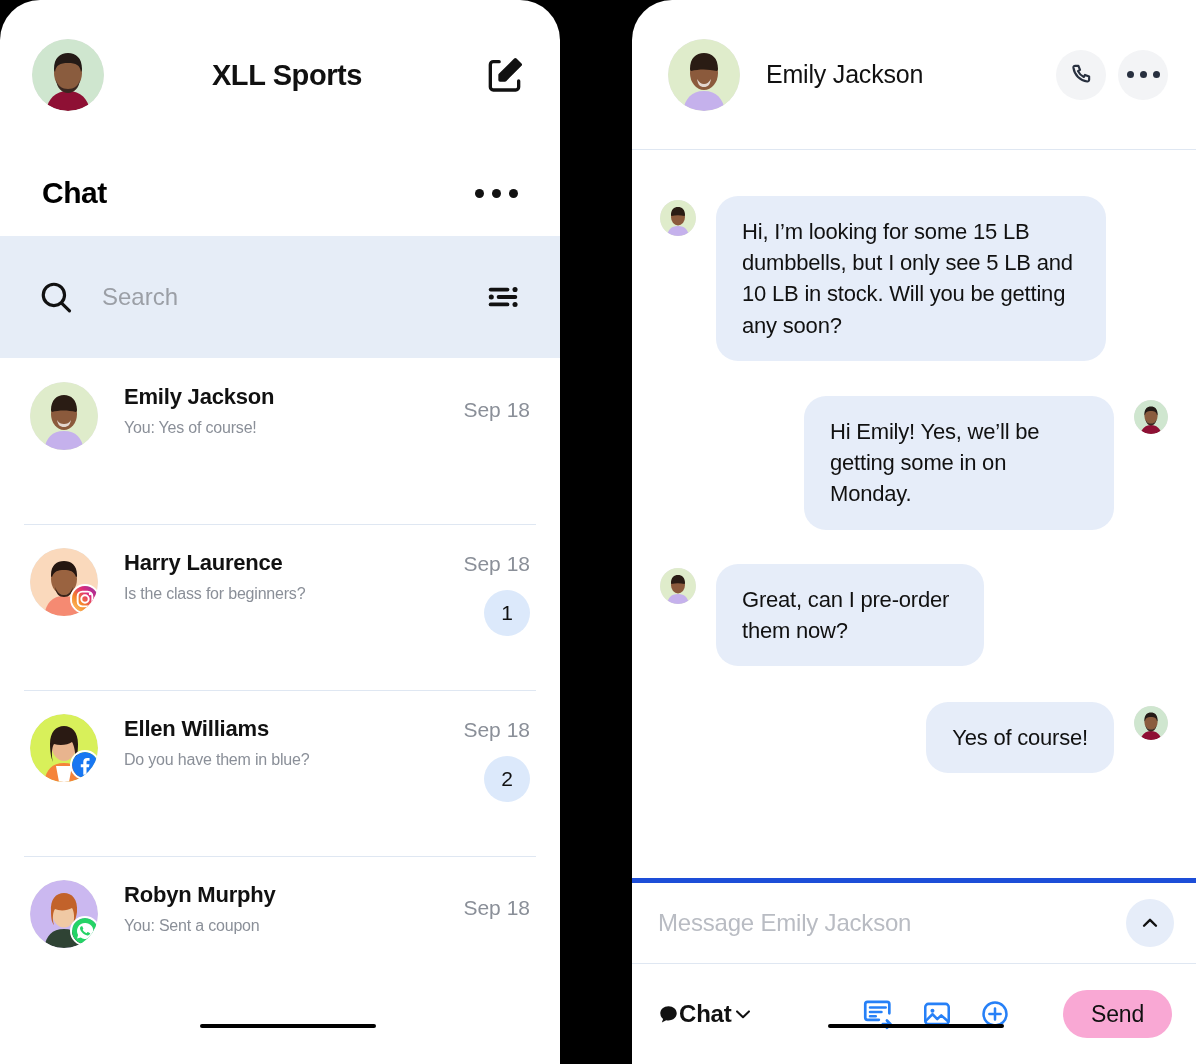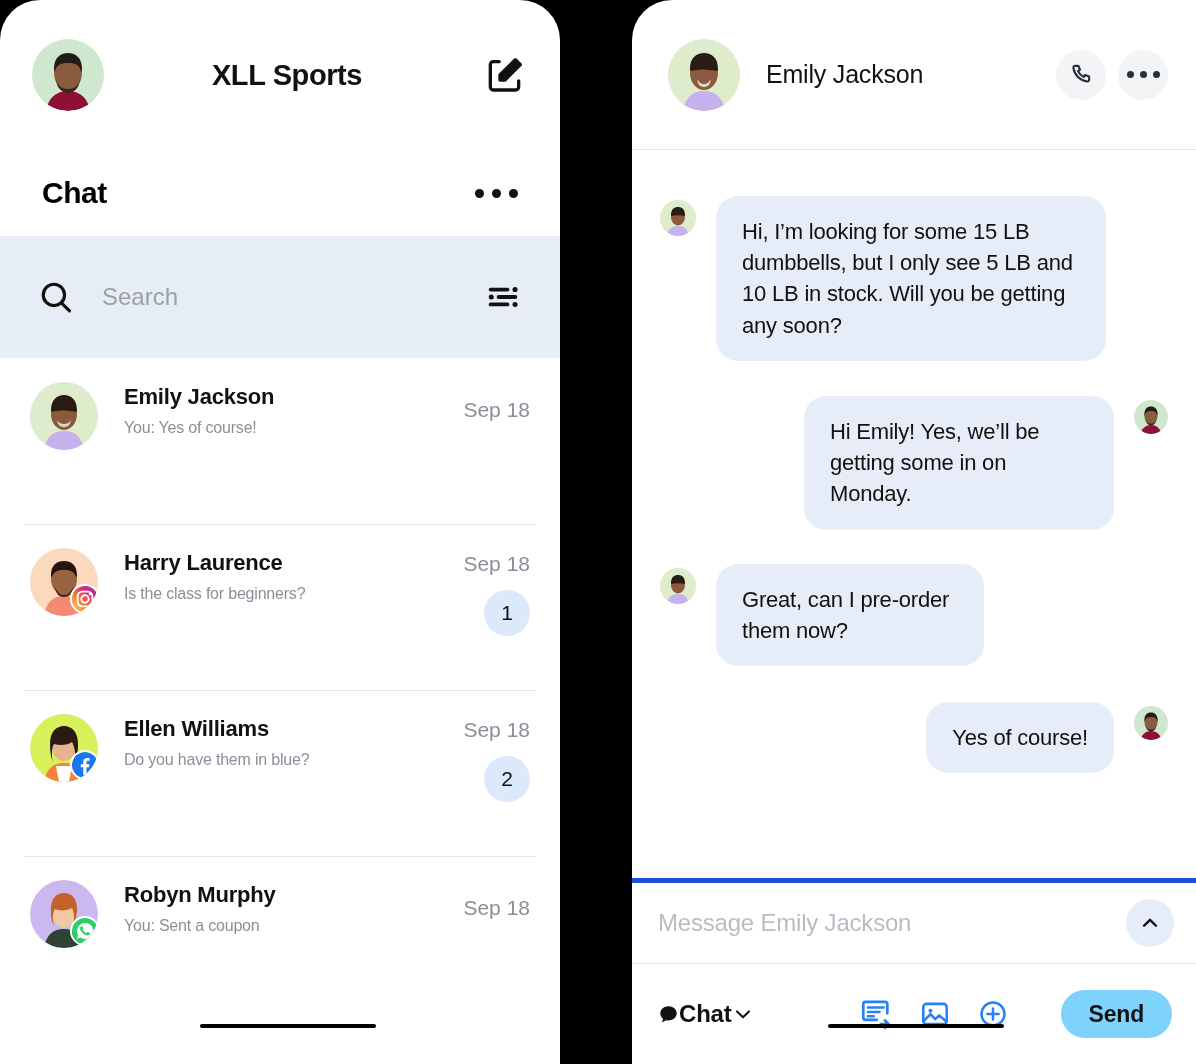--- a/index.html
+++ b/index.html
@@ -104,23 +104,23 @@
                 font-family:inherit; font-size:24px; color:#111; letter-spacing:-.2px; }
   .comp-input::placeholder { color:#b9bcc3; }
   .chev-btn { width:48px; height:48px; border-radius:50%; background:#e6edf9;
               border:none; cursor:pointer; display:flex; align-items:center;
               justify-content:center; }
 
   .comp-tools { height:100px; display:flex; align-items:center; padding:0 24px 0 26px; }
   .chat-sel { display:flex; align-items:center; cursor:pointer; }
   .chat-label { font-size:24px; font-weight:700; color:#111; letter-spacing:-.2px; }
   .tool-icons { margin-left:auto; display:flex; align-items:center; gap:26px; }
-  .send-btn { margin-left:26px; background:#7dd3fc; border:none; cursor:pointer;
+  .send-btn { margin-left:26px; background:#f9a8d4; border:none; cursor:pointer;
               border-radius:24px; padding:0 28px; height:48px; font-family:inherit;
-              font-size:23px; color:#111; letter-spacing:-.2px;font-weight:bold; }
+              font-size:23px; color:#111; letter-spacing:-.2px; }
 
   .home-ind { position:absolute; bottom:36px; height:4px; background:#000;
               border-radius:3px; }
   .hi-left  { left:200px; width:176px; }
   .hi-right { left:196px; width:176px; }
 </style>
 </head>
 <body>
 
 <div class="stage">

